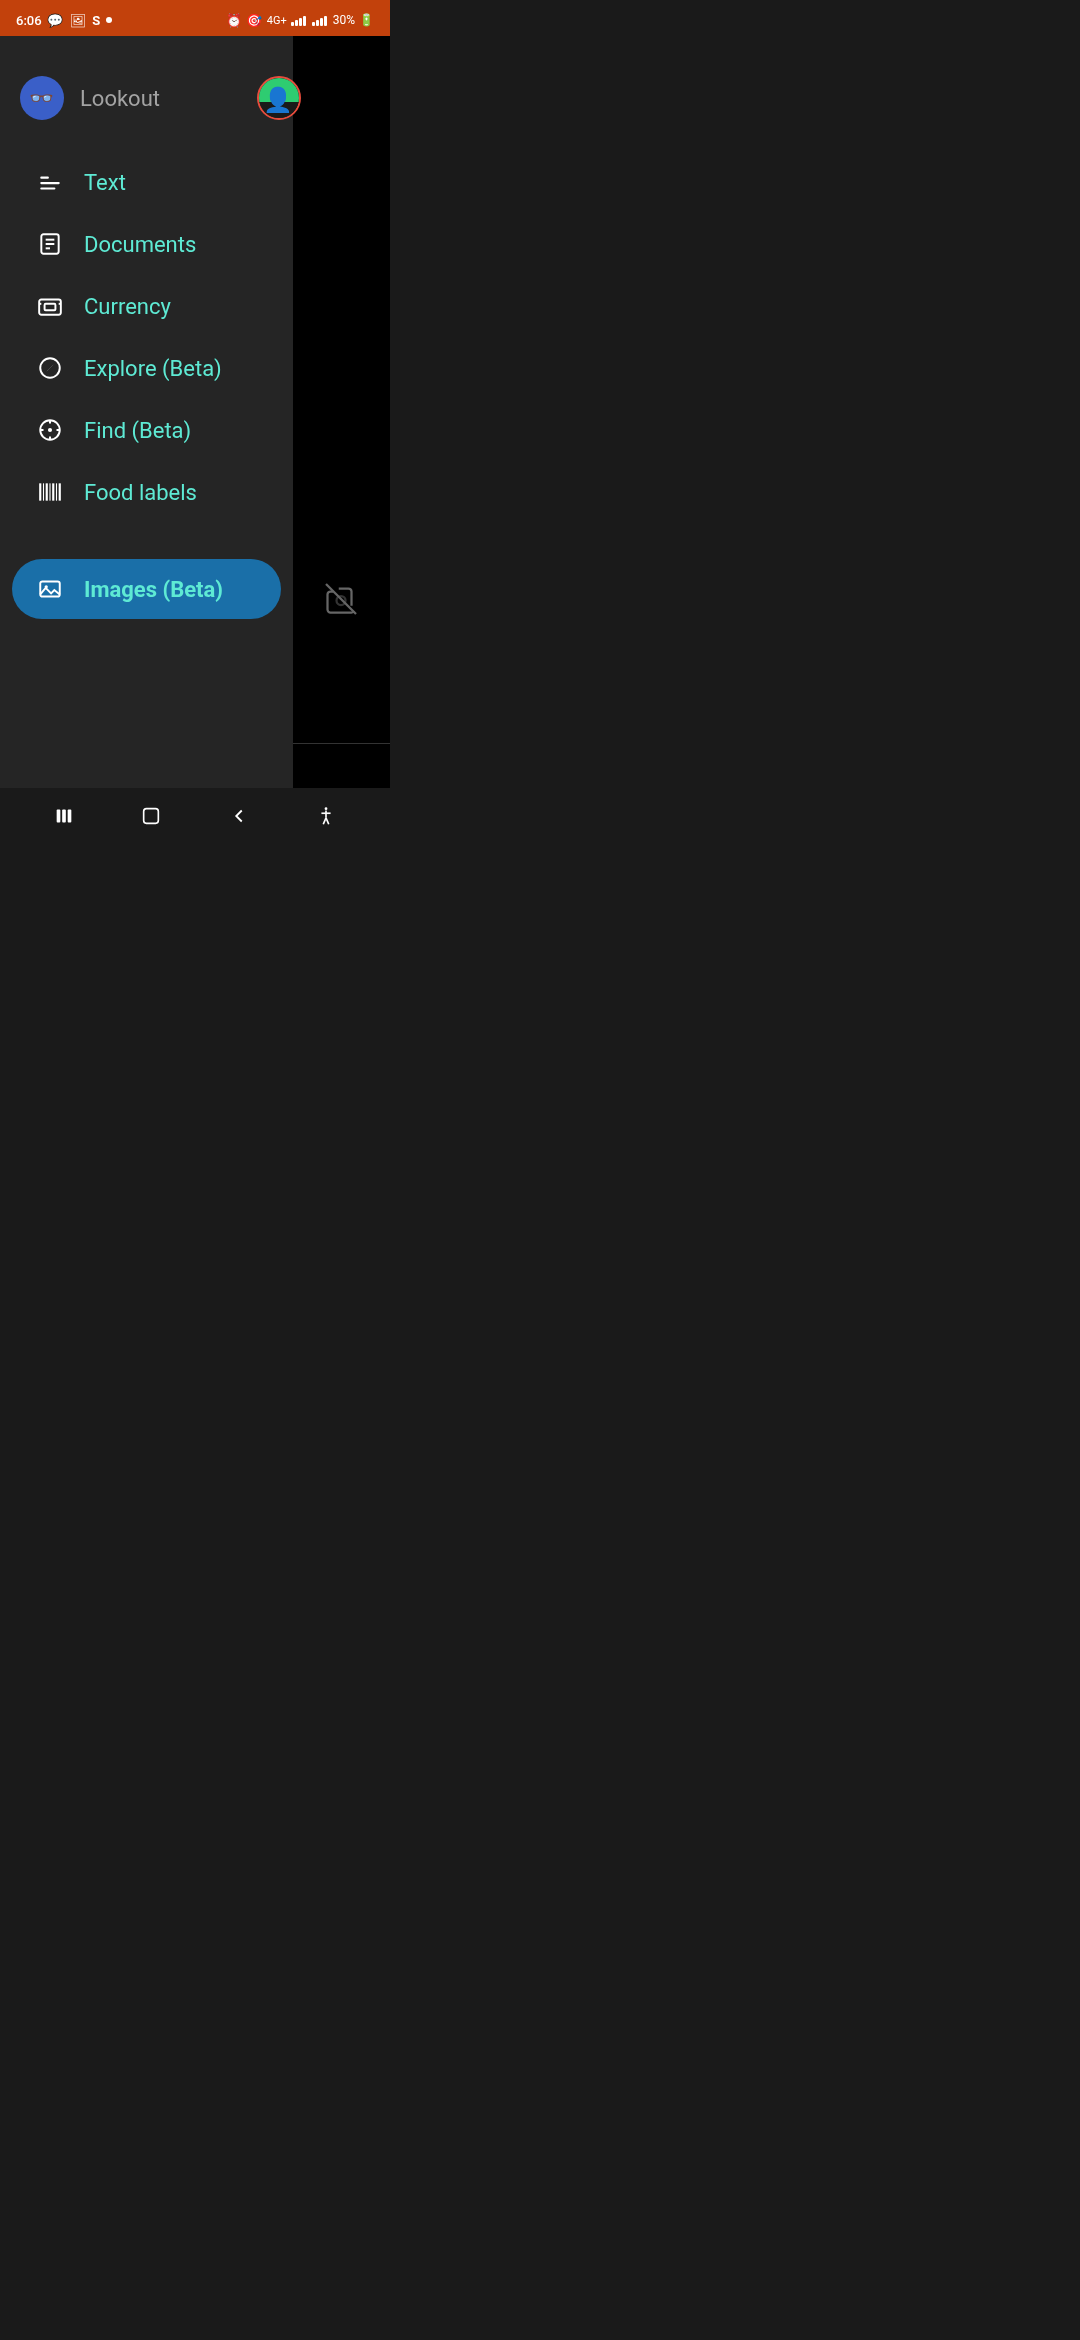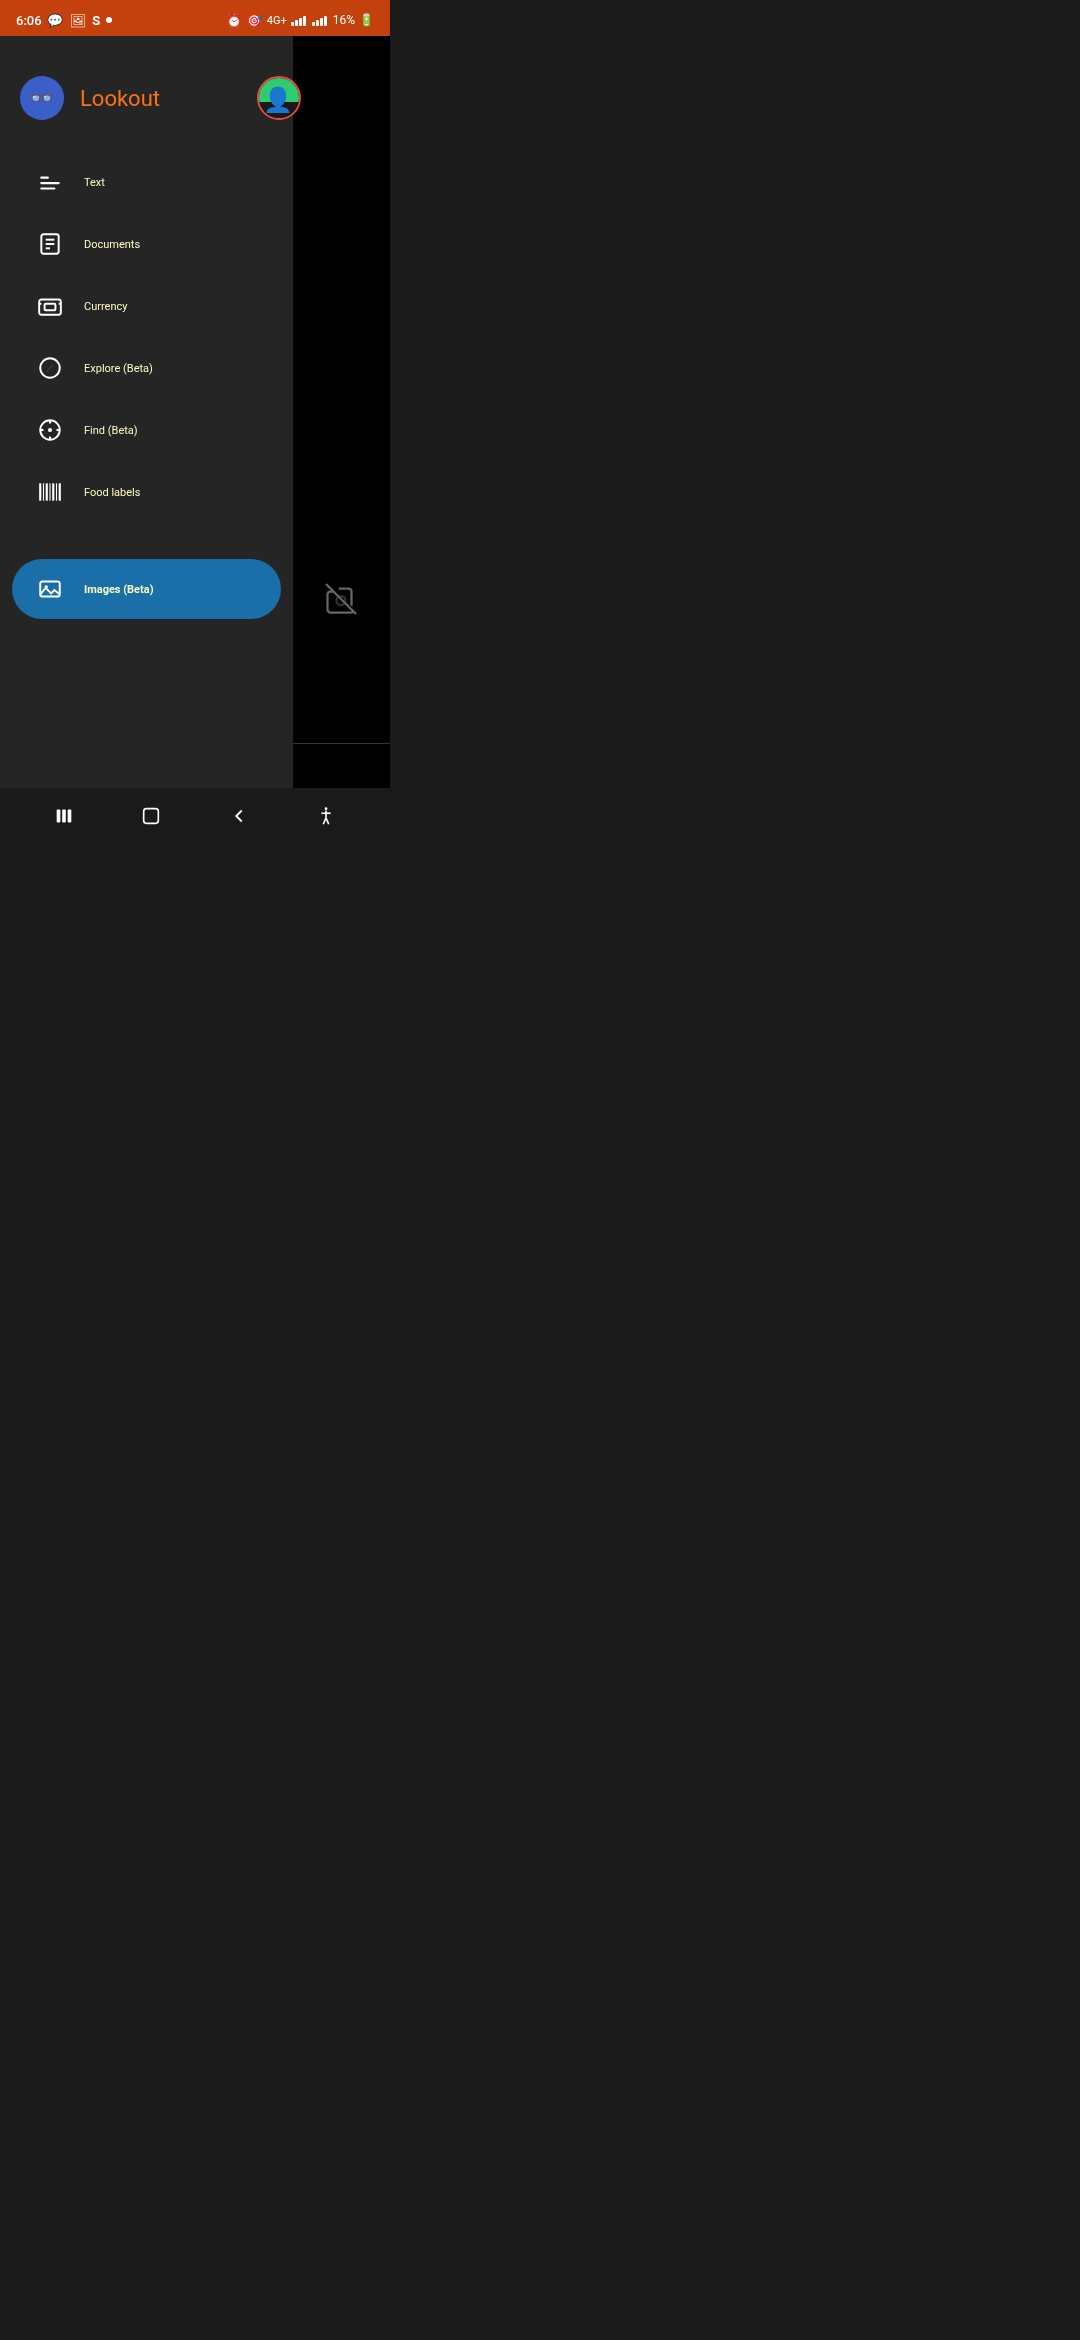--- a/index.html
+++ b/index.html
@@ -87,21 +87,21 @@
       border-radius: 50%;
       background: #3a5fc8;
       display: flex;
       align-items: center;
       justify-content: center;
       font-size: 18px;
       color: white;
     }
 
     .app-title {
-      color: #f97316;
+      color: #a3a3a3;
       font-size: 22px;
       font-weight: 400;
     }
 
     .avatar {
       width: 42px;
       height: 42px;
       border-radius: 50%;
       background: linear-gradient(135deg, #e74c3c, #3498db, #2ecc71);
       overflow: hidden;
@@ -135,22 +135,22 @@
       height: 28px;
       display: flex;
       align-items: center;
       justify-content: center;
       color: white;
       font-size: 20px;
       flex-shrink: 0;
     }
 
     .nav-item-label {
-      color: #fef9c3;
-      font-size: 11px;
+      color: #5eead4;
+      font-size: 22px;
       font-weight: 400;
     }
 
     .nav-item.active .nav-item-label {
       font-weight: 700;
     }
 
     
     .bottom-nav {
       position: absolute;
@@ -225,21 +225,21 @@
       <div class="signal-bar" style="height:6px;"></div>
       <div class="signal-bar" style="height:8px;"></div>
       <div class="signal-bar" style="height:10px;"></div>
     </div>
     <div class="signal-bars" style="margin-left:2px;">
       <div class="signal-bar" style="height:4px;"></div>
       <div class="signal-bar" style="height:6px;"></div>
       <div class="signal-bar" style="height:8px;"></div>
       <div class="signal-bar" style="height:10px;"></div>
     </div>
-    <span style="margin-left:2px;">16%</span>
+    <span style="margin-left:2px;">30%</span>
 
     <span style="font-size:12px;">🔋</span>
   </div>
 </div>
 
 <div style="position:relative; height: calc(100% - 36px);">
 
   <div class="main-content">
     <span style="color:#555; font-size:28px; margin-bottom: 120px;">
       

